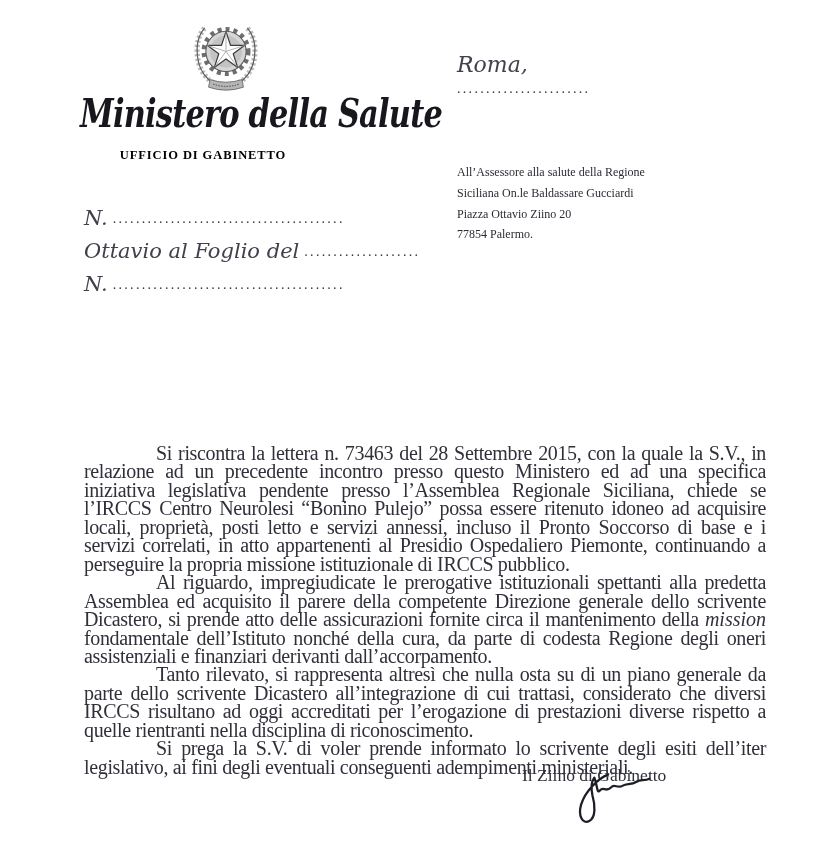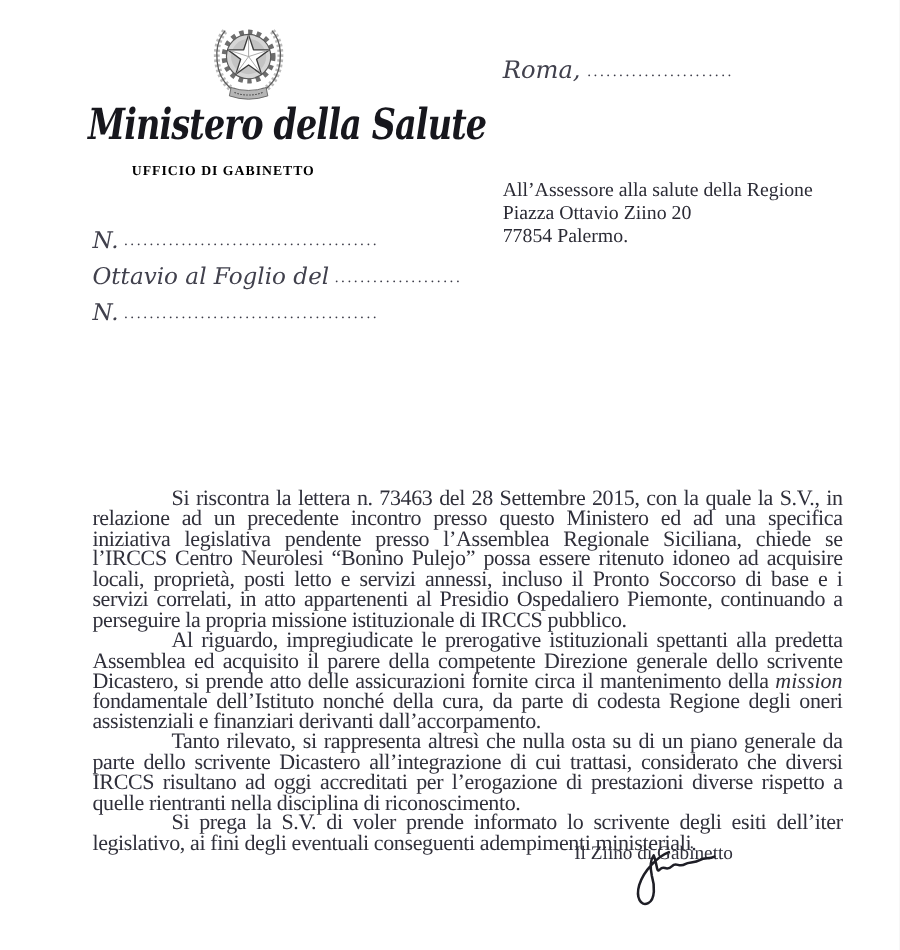--- a/index.html
+++ b/index.html
@@ -35,26 +35,26 @@
   }
   .dots{
     font-family:"Liberation Serif", serif;
     font-size:14px;letter-spacing:2.3px;
     color:#3a3a46;
     white-space:nowrap;
     position:relative;top:-2px;
   }
   .dateline{
     position:absolute;left:457px;top:52px;
-    display:flex;align-items:baseline;gap:6px;
+    display:flex;align-items:baseline;gap:6px;flex-direction:column;
   }
   .dateline .script{font-size:22px;}
   .recipient{
     position:absolute;left:457px;top:162px;
-    font-size:18px;line-height:20.8px;color:#2b2b35;
+    font-size:12px;line-height:20.8px;color:#2b2b35;
   }
   .protocol{position:absolute;left:84px;top:206px;}
   .p-row{display:flex;align-items:baseline;gap:5px;height:33px;}
   .p-row .script{font-size:21px;}
   
   .body{
     position:absolute;left:84px;top:444px;width:682px;
     font-size:20px;line-height:18.45px;
     text-align:justify;letter-spacing:-.35px;
     color:#30303b;
@@ -107,20 +107,21 @@
   <div class="ministry">Ministero della Salute</div>
   <div class="office">UFFICIO DI GABINETTO</div>
 
   <div class="dateline">
     <span class="script">Roma,</span>
     <span class="dots">.......................</span>
   </div>
 
   <div class="recipient">
     <div>All’Assessore alla salute della Regione</div>
+    <div>Siciliana On.le Baldassare Gucciardi</div>
     <div>Piazza Ottavio Ziino 20</div>
     <div>77854 Palermo.</div>
   </div>
 
   <div class="protocol">
     <div class="p-row">
       <span class="script">N.</span>
       <span class="dots">........................................</span>
     </div>
     <div class="p-row">

